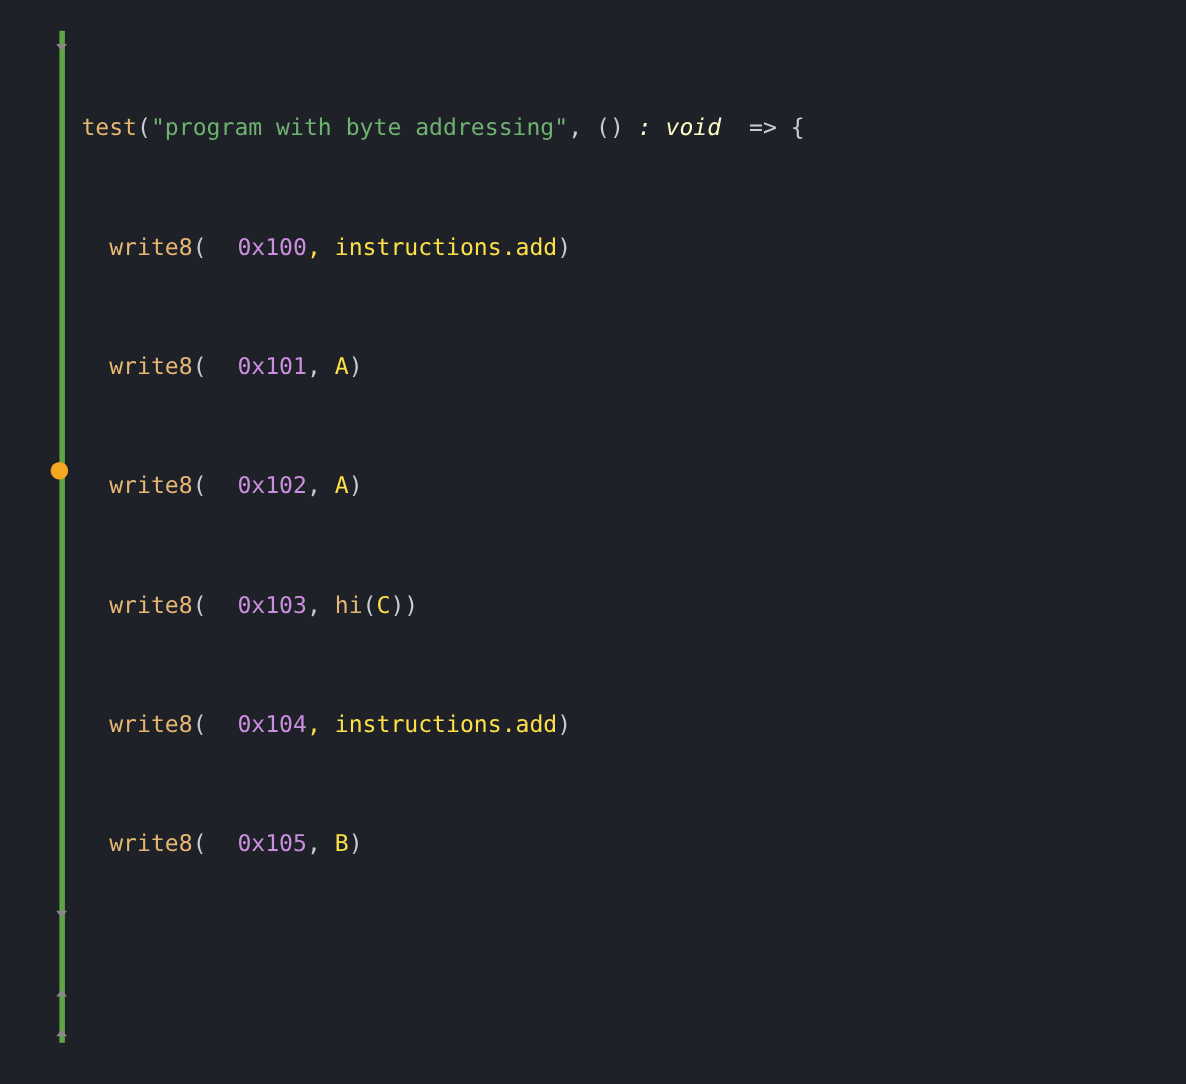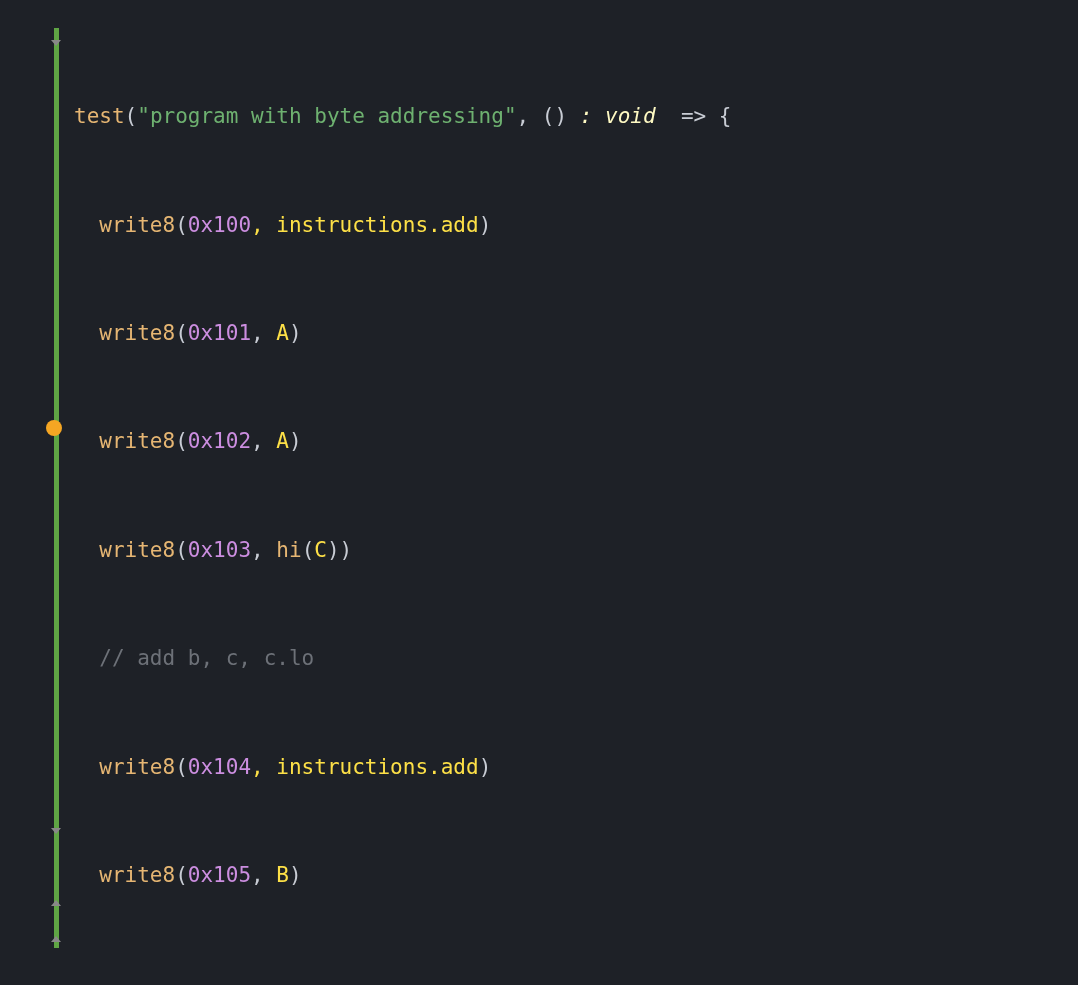--- a/index.html
+++ b/index.html
@@ -64,21 +64,21 @@
       white-space: pre;
     }
     .line {
       height: 36.2px;
       display: flex;
       align-items: center;
     }
     .tok-fn { color: #e6b673; }
     .tok-str { color: #6eb170; }
     .tok-comment { color: #6d7178; font-style: normal; }
-    .tok-num { color: #cc8ee0; }
+    .tok-num { color: #cc8ee0; margin-left: 28px; }
     .tok-ident { color: #fde047; }
     .tok-type { color: #fef9c3; font-style: italic; }
     .tok-punc { color: #c8ccd4; }
     .tok-paren { color: #c8ccd4; }
   </style>
 </head>
 <body>
 
 <div class="editor">
   <div class="gutter">
@@ -104,21 +104,20 @@
           <path d="M1 9 L6 3 L11 9 Z"></path>
         </svg>
     </div>
   </div>
   <div class="code">
     <div class="line"><span class="tok-fn">test</span><span class="tok-paren">(</span><span class="tok-str">"program with byte addressing"</span><span class="tok-punc">, () </span><span class="tok-type">: void </span><span class="tok-punc"> =&gt; {</span></div>
     <div class="line"><span class="tok-fn">  write8</span><span class="tok-paren">(</span><span class="tok-num">0x100</span><span class="tok-ident">, instructions.</span><span class="tok-ident">add</span><span class="tok-paren">)</span></div>
     <div class="line"><span class="tok-fn">  write8</span><span class="tok-paren">(</span><span class="tok-num">0x101</span><span class="tok-punc">, </span><span class="tok-ident">A</span><span class="tok-paren">)</span></div>
     <div class="line"><span class="tok-fn">  write8</span><span class="tok-paren">(</span><span class="tok-num">0x102</span><span class="tok-punc">, </span><span class="tok-ident">A</span><span class="tok-paren">)</span></div>
     <div class="line"><span class="tok-fn">  write8</span><span class="tok-paren">(</span><span class="tok-num">0x103</span><span class="tok-punc">, </span><span class="tok-fn">hi</span><span class="tok-paren">(</span><span class="tok-ident">C</span><span class="tok-paren">))</span></div>
-    <div class="line"><span class="tok-comment">  // add b, c, c.lo</span></div>
     <div class="line"><span class="tok-fn">  write8</span><span class="tok-paren">(</span><span class="tok-num">0x104</span><span class="tok-ident">, instructions.</span><span class="tok-ident">add</span><span class="tok-paren">)</span></div>
     <div class="line"><span class="tok-fn">  write8</span><span class="tok-paren">(</span><span class="tok-num">0x105</span><span class="tok-punc">, </span><span class="tok-ident">B</span><span class="tok-paren">)</span></div>
     
     
     
     
     
     
     
     

